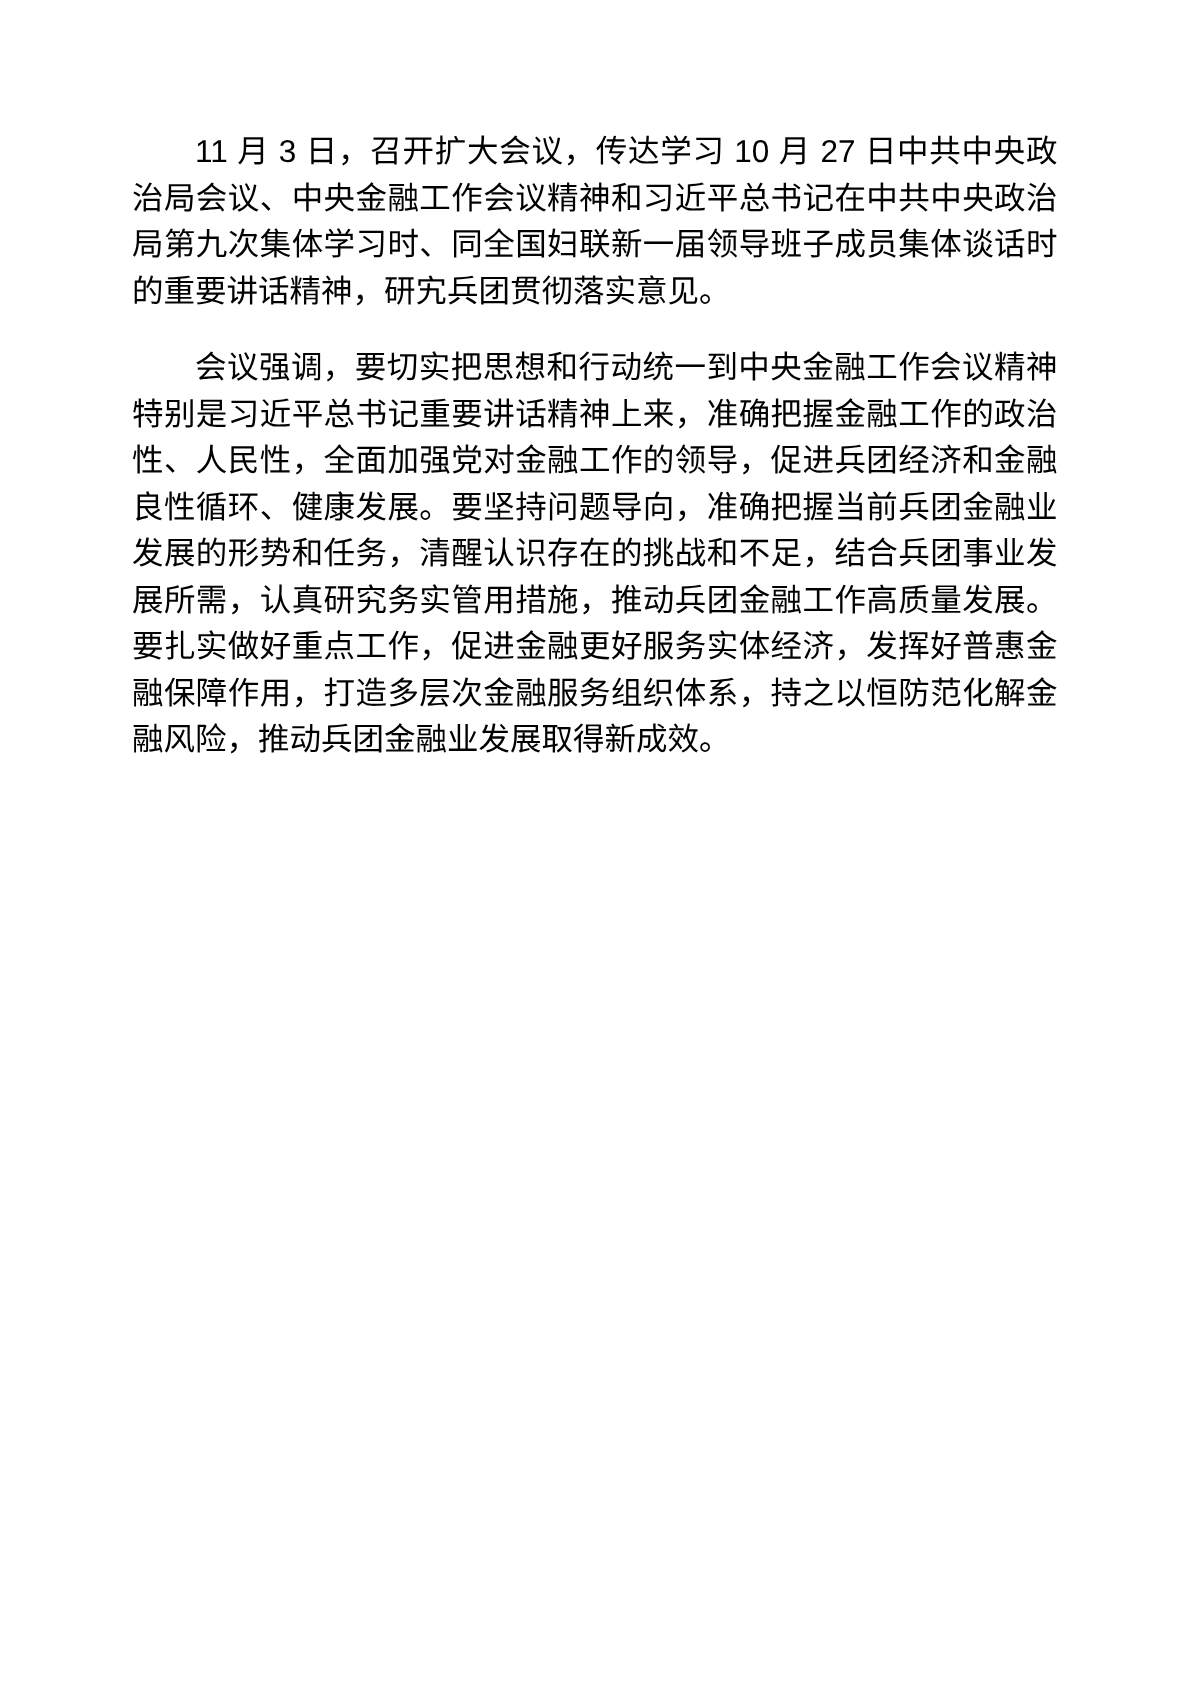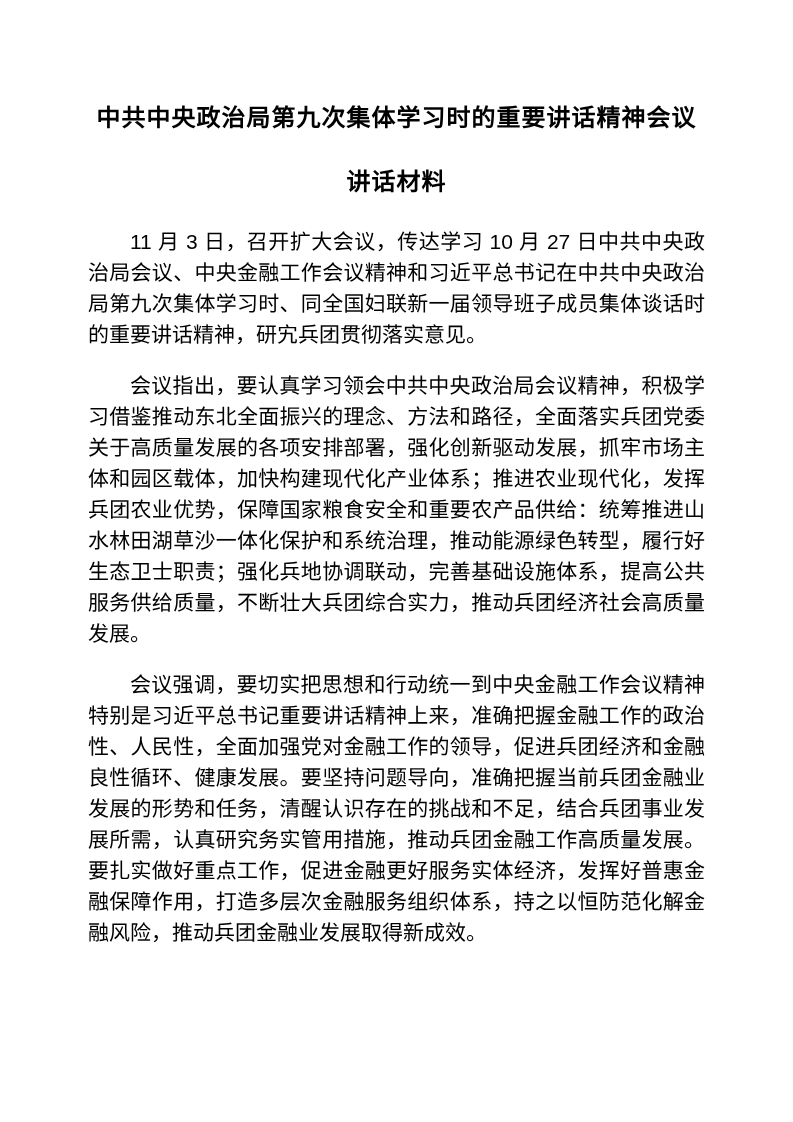--- a/index.html
+++ b/index.html
@@ -40,23 +40,18 @@
     word-break: break-all;
   }
   .para-gap {
     margin-top: 20px;
   }
 </style>
 </head>
 <body>
 
 <div class="page">
-  <h1 class="title">
-    <span class="title-line">中共中央政治局第九次集体学习时的重要讲话精神会议</span>
-    <span class="title-line">讲话材料</span>
-  </h1>
 
   <p class="body-para">11 月 3 日，召开扩大会议，传达学习 10 月 27 日中共中央政治局会议、中央金融工作会议精神和习近平总书记在中共中央政治局第九次集体学习时、同全国妇联新一届领导班子成员集体谈话时的重要讲话精神，研宄兵团贯彻落实意见。</p>
 
-  <p class="body-para">会议指出，要认真学习领会中共中央政治局会议精神，积极学习借鉴推动东北全面振兴的理念、方法和路径，全面落实兵团党委关于高质量发展的各项安排部署，强化创新驱动发展，抓牢市场主体和园区载体，加快构建现代化产业体系；推进农业现代化，发挥兵团农业优势，保障国家粮食安全和重要农产品供给：统筹推进山水林田湖草沙一体化保护和系统治理，推动能源绿色转型，履行好生态卫士职责；强化兵地协调联动，完善基础设施体系，提高公共服务供给质量，不断壮大兵团综合实力，推动兵团经济社会高质量发展。</p>
 
   <p class="body-para para-gap">会议强调，要切实把思想和行动统一到中央金融工作会议精神特别是习近平总书记重要讲话精神上来，准确把握金融工作的政治性、人民性，全面加强党对金融工作的领导，促进兵团经济和金融良性循环、健康发展。要坚持问题导向，准确把握当前兵团金融业发展的形势和任务，清醒认识存在的挑战和不足，结合兵团事业发展所需，认真研究务实管用措施，推动兵团金融工作高质量发展。要扎实做好重点工作，促进金融更好服务实体经济，发挥好普惠金融保障作用，打造多层次金融服务组织体系，持之以恒防范化解金融风险，推动兵团金融业发展取得新成效。</p>
 </div>
 
 </body></html>

